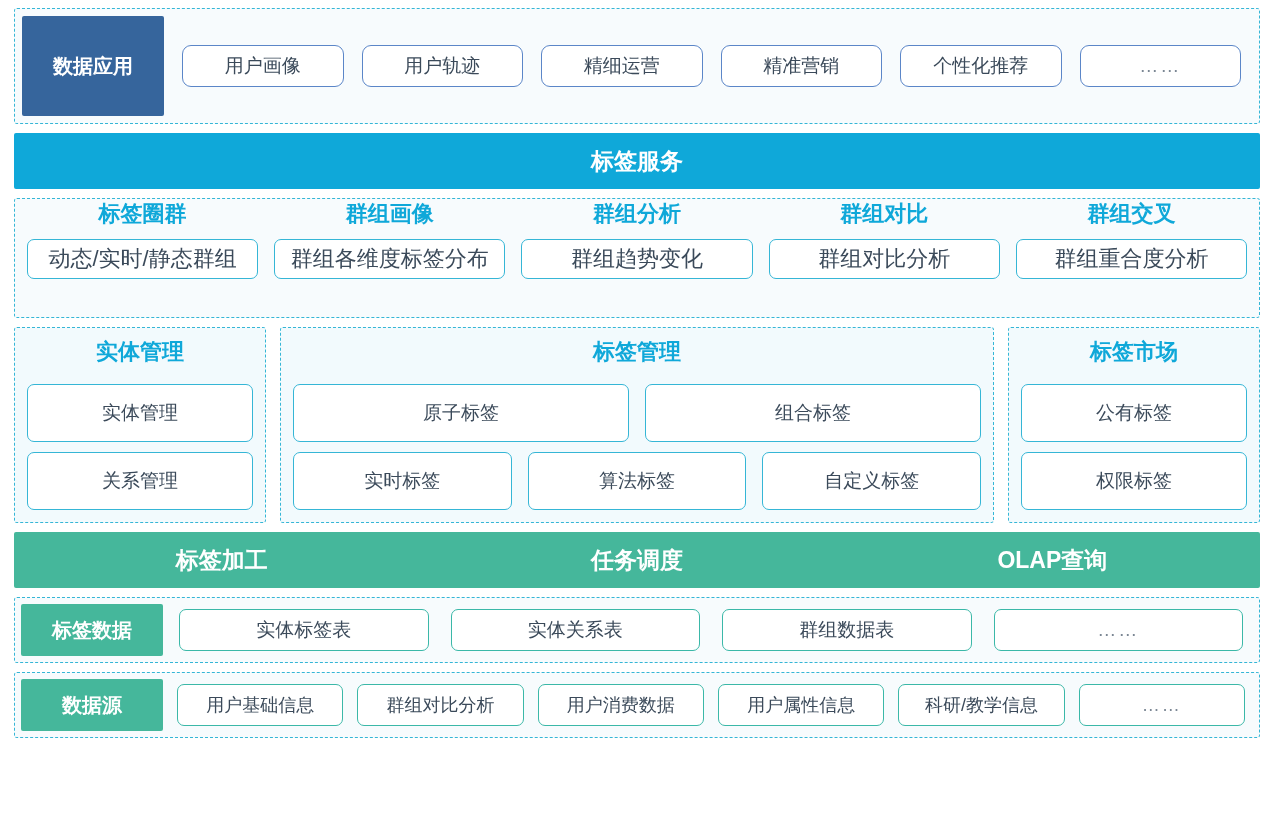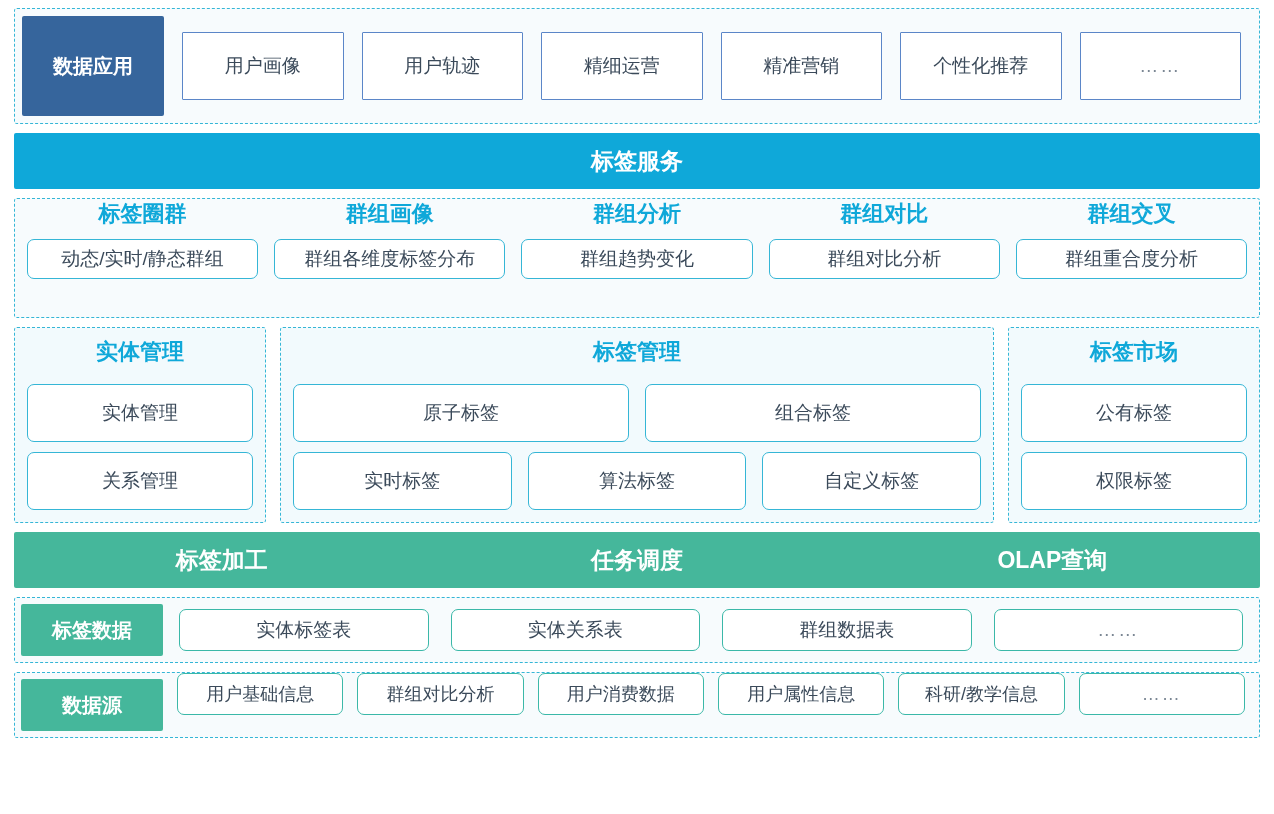--- a/index.html
+++ b/index.html
@@ -76,22 +76,22 @@
   }
   .app-items {
     flex: 1;
     display: flex;
     align-items: center;
     gap: 18px;
     padding: 0 18px;
   }
   .app-items .pill {
     flex: 1;
-    height: 68px;
-    border-radius: 1px;
+    height: 42px;
+    border-radius: 9px;
   }
   .app-items .pill.ellipsis {
     color: #7b8794;
     letter-spacing: 2px;
   }
 
   
   .row-service {
     height: 56px;
     background: #0fa8d9;
@@ -119,21 +119,21 @@
     gap: 10px;
   }
   .group-title {
     color: #0fa8d9;
     font-size: 22px;
     font-weight: bold;
   }
   .group-col .pill {
     width: 100%;
     height: 40px;
-    font-size: 19px;
+    font-size: 22px;
     border-radius: 7px;
   }
 
   
   .row-manage {
     height: 196px;
     display: flex;
     align-items: stretch;
     gap: 14px;
     border: none;
@@ -235,21 +235,21 @@
     width: 142px;
     min-width: 142px;
     background: #45b79b;
     margin: 6px 0 6px 6px;
     border-radius: 2px;
     font-size: 20px;
   }
   .source-items {
     flex: 1;
     display: flex;
-    align-items: flex-start;
+    align-items: center;
     gap: 14px;
     padding: 0 14px;
   }
   .source-items .pill {
     flex: 1;
     height: 42px;
     border-radius: 7px;
     font-size: 18px;
   }
   .source-items .pill.ellipsis { color: #7b8794; letter-spacing: 2px; }

